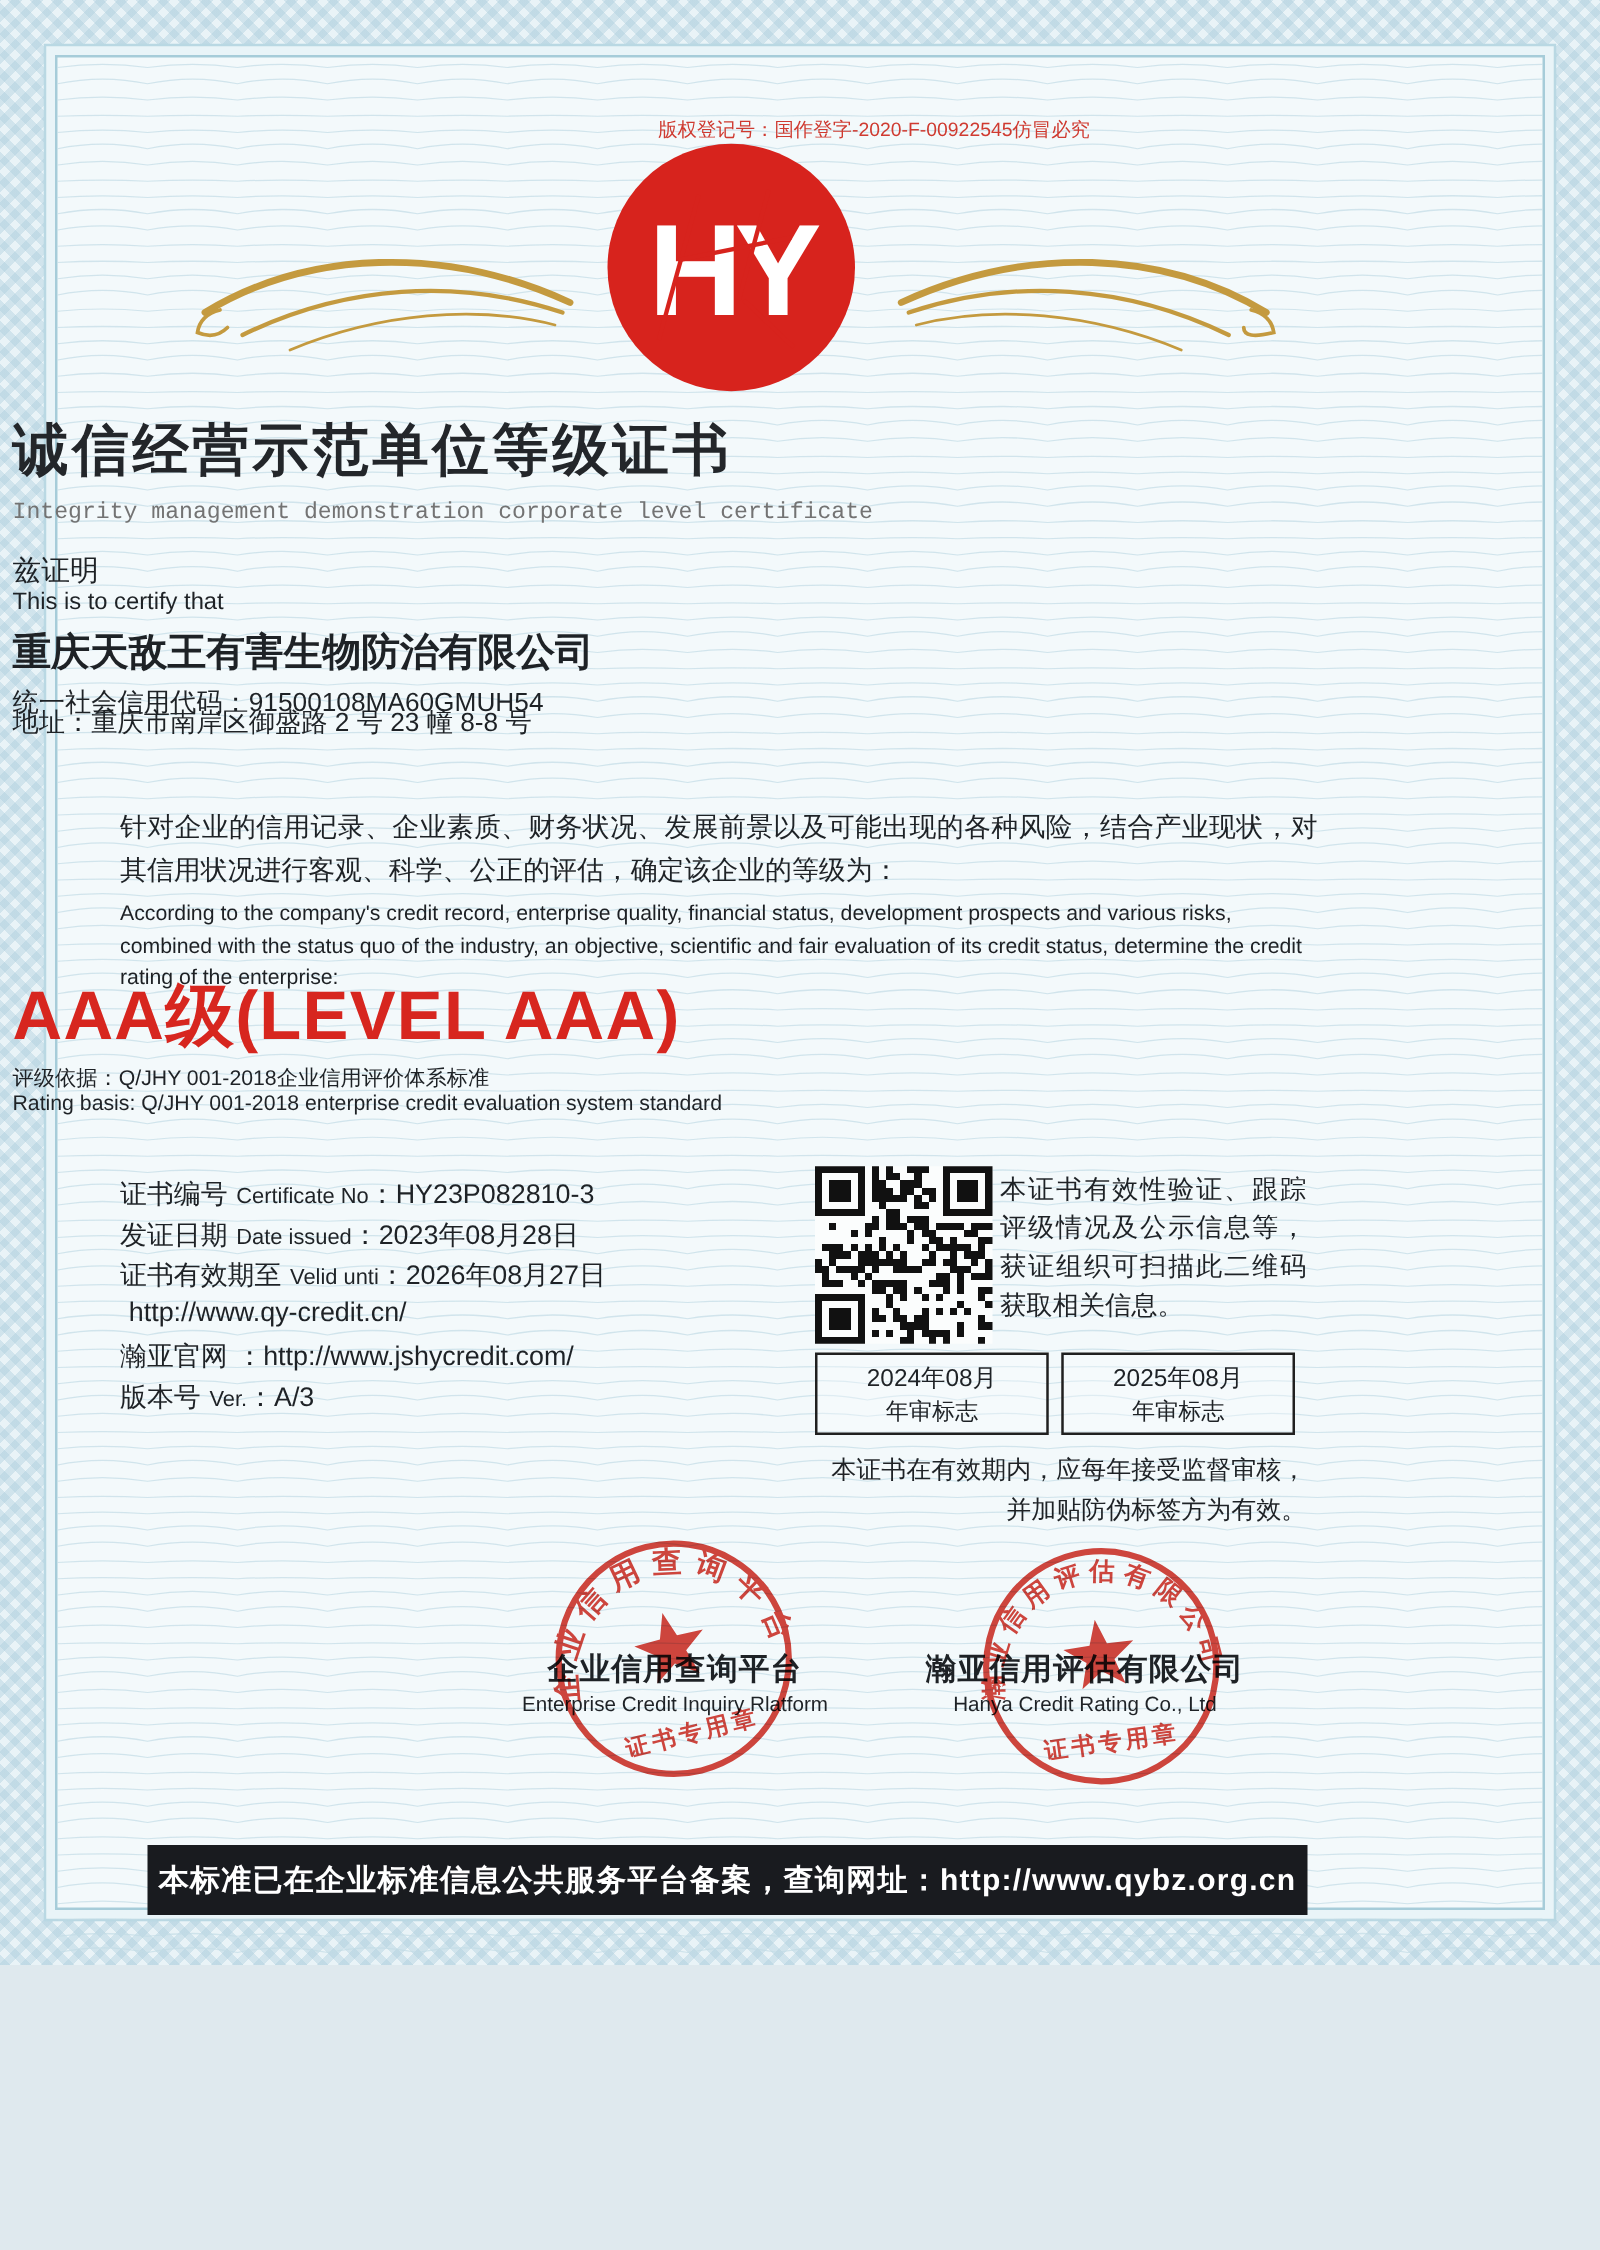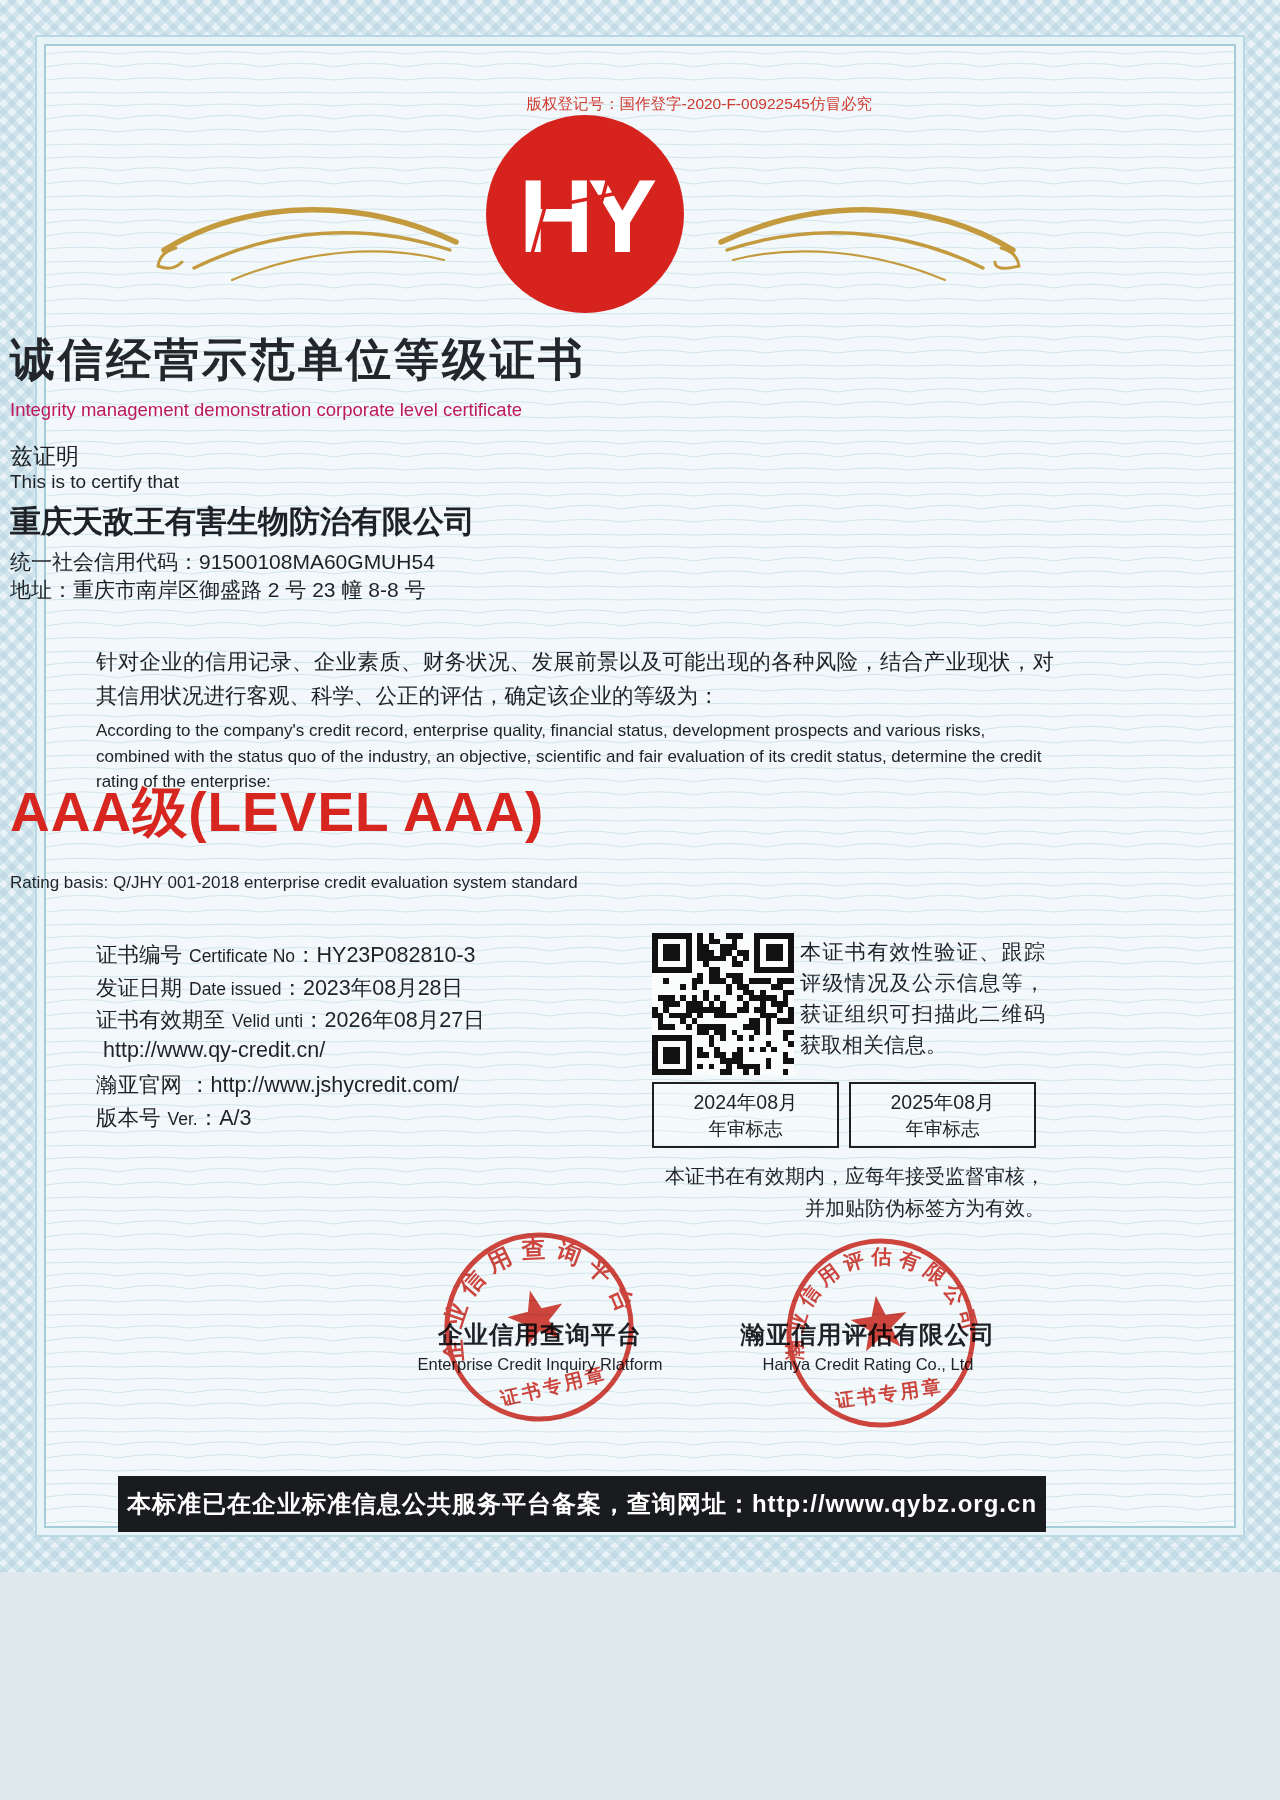--- a/index.html
+++ b/index.html
@@ -21,26 +21,26 @@
 
   .flourish{position:absolute;top:188px;width:315px;height:100px;}
   .flourish.left{left:150px;}
   .flourish.right{left:712px;transform:scaleX(-1);}
   .flourish path{stroke:#c49a3f;fill:none;stroke-linecap:round;}
 
   .logo{position:absolute;left:483px;top:112px;width:204px;height:204px;}
 
   .cwrap{position:absolute;left:10px;width:1150px;text-align:left;}
   .title{top:330px;font-size:45px;font-weight:bold;letter-spacing:3px;color:#23262a;}
-  .subtitle{top:399px;font-size:18.5px;color:#be185d;}
+  .subtitle{top:399px;font-size:18.5px;color:#737373;font-family:Liberation Mono, monospace;}
   .certifyzh{top:441px;font-size:23px;}
   .certifyen{top:471px;font-size:19px;}
   .company{top:501px;font-size:31px;font-weight:bold;}
   .code{top:548px;font-size:21px;}
-  .addr{top:576px;font-size:21px;}
+  .addr{top:564px;font-size:21px;}
   .level{top:776px;font-size:55px;font-weight:900;color:#d7261f;letter-spacing:1px;}
   .basiszh{top:851px;font-size:17px;}
   .basisen{top:873px;font-size:17px;}
 
   .body{position:absolute;left:96px;top:645px;width:958px;}
   .bodyzh{font-size:21.5px;line-height:34px;text-align:justify;}
   .bodyen{margin-top:5px;font-size:17px;line-height:25.5px;color:#1d2024;}
 
   .details{position:absolute;left:96px;top:940px;width:570px;}
   .dline{height:32.5px;display:flex;align-items:baseline;white-space:nowrap;}
@@ -251,20 +251,21 @@
   <div class="cwrap company">重庆天敌王有害生物防治有限公司</div>
   <div class="cwrap code">统一社会信用代码：91500108MA60GMUH54</div>
   <div class="cwrap addr">地址：重庆市南岸区御盛路 2 号 23 幢 8-8 号</div>
 
   <div class="body">
     <div class="bodyzh">针对企业的信用记录、企业素质、财务状况、发展前景以及可能出现的各种风险，结合产业现状，对其信用状况进行客观、科学、公正的评估，确定该企业的等级为：</div>
     <div class="bodyen">According to the company's credit record, enterprise quality, financial status, development prospects and various risks, combined with the status quo of the industry, an objective, scientific and fair evaluation of its credit status, determine the credit rating of the enterprise:</div>
   </div>
 
   <div class="cwrap level">AAA级(LEVEL AAA)</div>
+  <div class="cwrap basiszh">评级依据：Q/JHY 001-2018企业信用评价体系标准</div>
   <div class="cwrap basisen">Rating basis: Q/JHY 001-2018 enterprise credit evaluation system standard</div>
 
   <div class="details">
     <div class="dline">
         <span class="dzh">证书编号</span>
         <span class="den">Certificate No</span>
         <span class="dval">：HY23P082810-3</span>
       </div>
     <div class="dline">
         <span class="dzh">发证日期</span>

